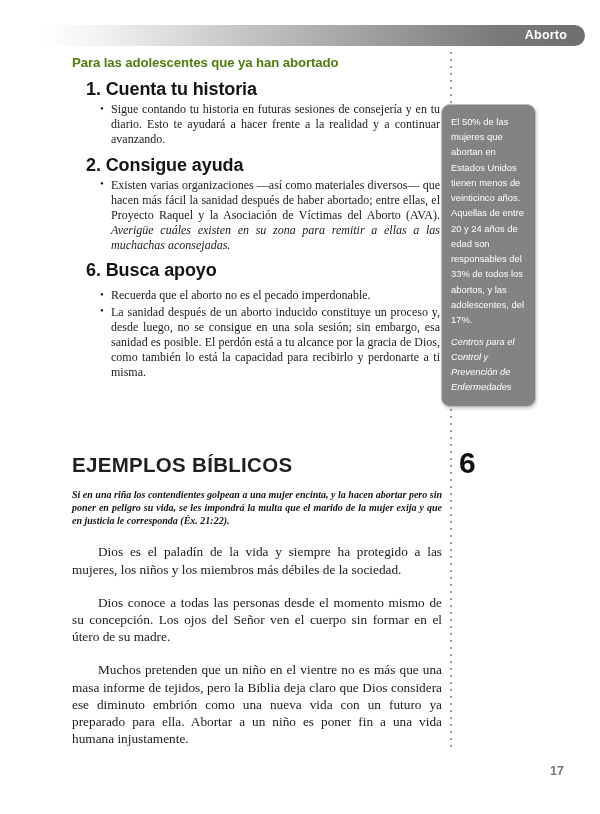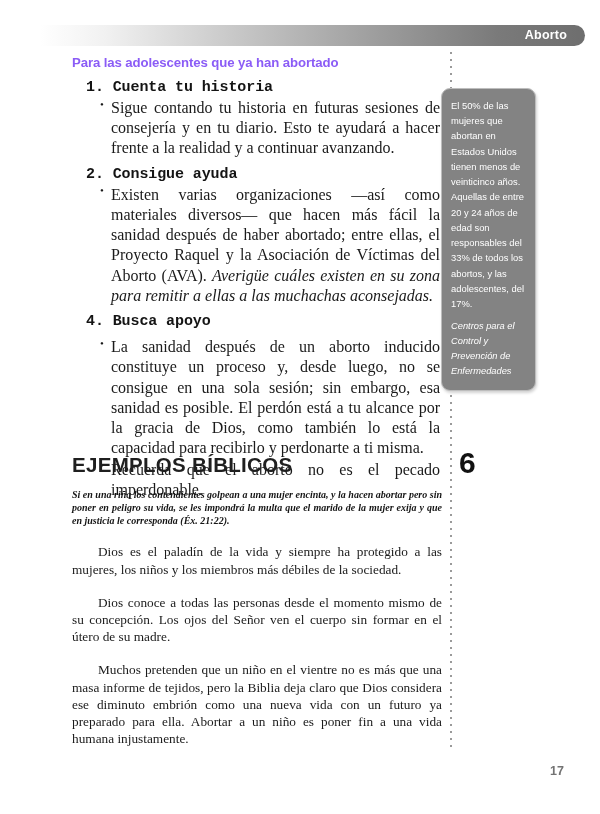--- a/index.html
+++ b/index.html
@@ -64,67 +64,67 @@
     left: 72px;
     top: 55px;
     width: 368px;
   }
   h2.section-title {
     font-family: "Liberation Sans", sans-serif;
     font-size: 13.2px;
     font-weight: bold;
     margin: 0 0 9px 0;
     letter-spacing: -0.1px;
-    color: #8b5cf6;
+    color: #4d7c0f;
   }
   ol.steps {
     list-style: none;
     margin: 0;
     padding: 0;
   }
   ol.steps > li {
     margin: 0 0 7px 0;
   }
   .step-head {
-    font-family: Liberation Mono, monospace;
-    font-size: 15px;
+    font-family: Liberation Sans, sans-serif;
+    font-size: 18px;
     font-weight: bold;
     color: #141414;
     margin-left: 14px;
     margin-bottom: 2px;
     letter-spacing: -0.1px;
   }
   ul.bullets {
     list-style: none;
     margin: 0;
     padding: 0;
   }
   ul.bullets > li {
     position: relative;
     padding-left: 39px;
-    font-size: 16px;
+    font-size: 12px;
     line-height: 1.265;
     text-align: justify;
     margin-bottom: 1px;
     color: #1a1a1a;
   }
   ul.bullets > li::before {
     content: "\2022";
     position: absolute;
     left: 28px;
     top: -0.5px;
     font-size: 11px;
   }
   .it { font-style: italic; }
 
   
   .callout {
     position: absolute;
     left: 441px;
-    top: 88px;
+    top: 104px;
     width: 95px;
     box-sizing: border-box;
     padding: 9px 8px 11px 9px;
     background: #838383;
     border-radius: 9px;
     border: 1.5px solid #bdbdbd;
     color: #ffffff;
     font-family: "Liberation Sans", sans-serif;
     font-size: 9.4px;
     line-height: 1.62;
@@ -223,27 +223,27 @@
     </li>
 
     <li>
       <div class="step-head">2. Consigue ayuda</div>
       <ul class="bullets">
         <li><span>Existen varias organizaciones —así como materiales diversos— que hacen más fácil la sanidad después de haber abortado; entre ellas, el Proyecto Raquel y la Asociación de Víctimas del Aborto (AVA). </span><span class="it">Averigüe cuáles existen en su zona para remitir a ellas a las muchachas aconsejadas.</span></li>
       </ul>
     </li>
 
     <li>
-      <div class="step-head">4. Busca apoyo</div>
+      <div class="step-head">6. Busca apoyo</div>
     </li>
 
     <li>
       <ul class="bullets">
+        <li>Recuerda que el aborto no es el pecado imperdonable.</li>
         <li>La sanidad después de un aborto inducido constituye un proceso y, desde luego, no se consigue en una sola sesión; sin embargo, esa sanidad es posible. El perdón está a tu alcance por la gracia de Dios, como también lo está la capacidad para recibirlo y perdonarte a ti misma.</li>
-        <li>Recuerda que el aborto no es el pecado imperdonable.</li>
       </ul>
     </li>
 
   </ol>
 </div>
 
 <div class="callout">
   <div>El 50% de las mujeres que abortan en Estados Unidos tienen menos de veinticinco años. Aquellas de entre 20 y 24 años de edad son responsables del 33% de todos los abortos, y las adolescentes, del 17%.</div>
   <div class="callout-source">Centros para el Control y Prevención de Enfermedades</div>
 </div>

